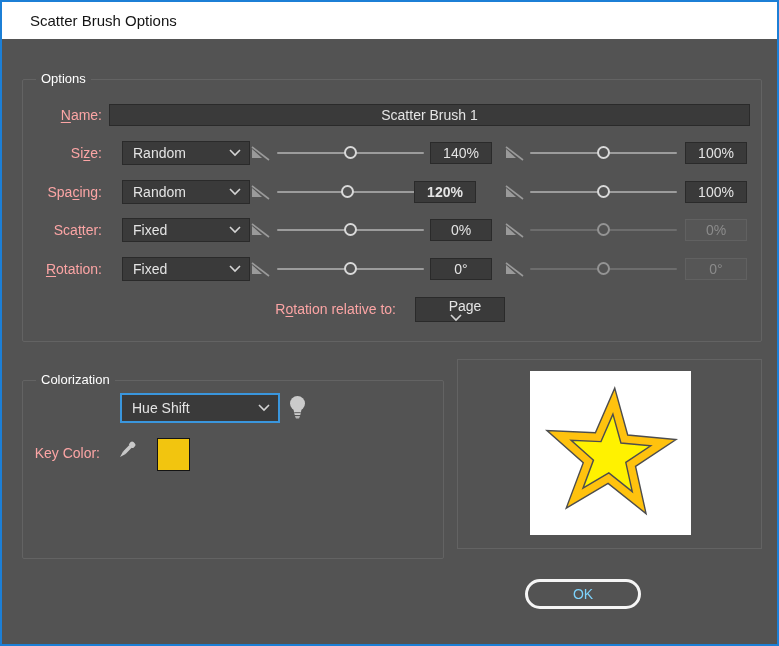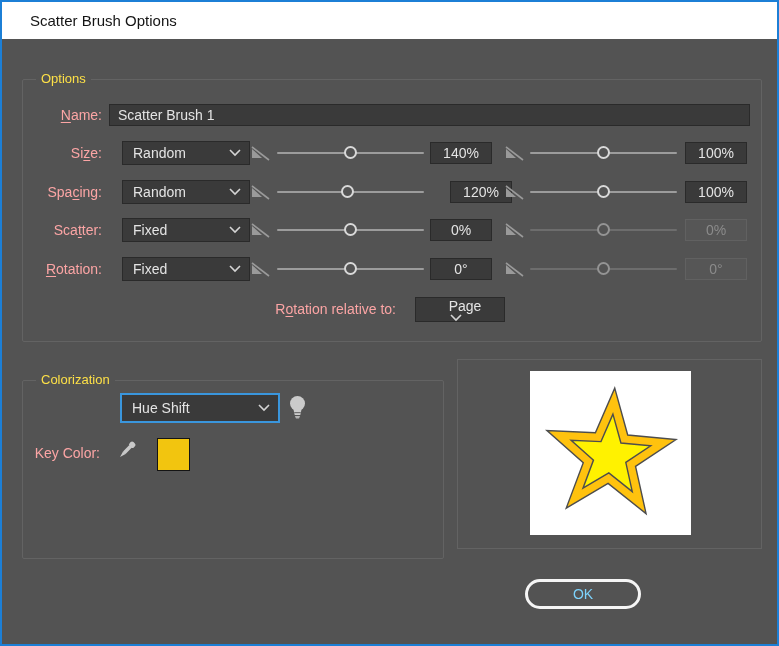--- a/index.html
+++ b/index.html
@@ -4,25 +4,25 @@
 <style>
   html,body{margin:0;padding:0;background:#2b2b2b;}
   .dialog{
     position:relative;width:779px;height:646px;box-sizing:border-box;
     border:2px solid #1C7FD6;background:#535353;
     font-family:"Liberation Sans","DejaVu Sans",sans-serif;overflow:hidden;
   }
   .titlebar{position:absolute;left:0;top:0;right:0;height:37px;background:#ffffff;display:flex;align-items:center;}
   .title{margin-left:28px;font-size:15px;color:#141414;}
   .groupbox{position:absolute;border:1px solid #636363;border-radius:2px;}
-  .legend{position:absolute;top:-9px;left:13px;padding:0 5px;background:#535353;color:#fde047;font-size:13px;}
+  .legend{position:absolute;top:-9px;left:13px;padding:0 5px;background:#535353;color:#ffffff;font-size:13px;}
   .lbl{position:absolute;color:#fca5a5;font-size:14px;text-align:right;}
   .mn{text-decoration:underline;text-underline-offset:2px;}
   .field,.dd,.vbox{box-sizing:border-box;background:#3a3a3a;border:1px solid #2a2a2a;color:#e4e4e4;font-size:14px;}
-  .field{position:absolute;left:107px;top:102px;width:641px;height:22px;padding:0 8px;outline:none;font-family:inherit;}
+  .field{position:absolute;left:107px;top:102px;width:641px;height:22px;padding:0 8px;outline:none;font-family:inherit;text-align:center;}
   .dd{position:absolute;height:24px;display:flex;align-items:center;cursor:default;margin-left:13px;}
   .dd .dd-text{padding-left:10px;flex:1;}
   .dd svg{margin-right:8px;flex:none;}
   .row{position:absolute;left:0;right:0;height:24px;}
   .row .lbl{left:28px;width:72px;line-height:24px;top:0;}
   .nib{position:absolute;top:4px;}
   .slider{position:absolute;top:0;height:24px;width:147px;}
   .track{position:absolute;left:0;right:0;top:11px;height:2px;background:#9c9c9c;border-radius:1px;}
   .handle{position:absolute;top:5px;left:calc(50% - 7px);width:13px;height:13px;box-sizing:border-box;border:2px solid #d9d9d9;border-radius:50%;background:#535353;}
   .vbox{position:absolute;top:1px;width:62px;height:22px;line-height:20px;text-align:center;}
@@ -91,21 +91,21 @@
         </svg>
     </div>
     <svg class="nib" style="left:248px;" width="20" height="16" viewBox="0 0 20 16">
         <path d="M2 2 L19 15" stroke="#9a9a9a" stroke-width="1.6" fill="none"></path>
         <polygon points="2,4 12,13 2,13" fill="#9a9a9a"></polygon>
       </svg>
     <div class="slider" style="left:275px;">
         <div class="track"></div>
         <div class="handle" style="left:calc(48% - 7px);"></div>
       </div>
-    <div class="vbox" style="left:448px;">120%</div>
+    <div class="vbox" style="left:412px;font-weight:bold;">120%</div>
     <svg class="nib" style="left:502px;" width="20" height="16" viewBox="0 0 20 16">
         <path d="M2 2 L19 15" stroke="#9a9a9a" stroke-width="1.6" fill="none"></path>
         <polygon points="2,4 12,13 2,13" fill="#9a9a9a"></polygon>
       </svg>
     <div class="slider" style="left:528px;">
         <div class="track"></div>
         <div class="handle"></div>
       </div>
     <div class="vbox" style="left:683px;">100%</div>
   </div>

